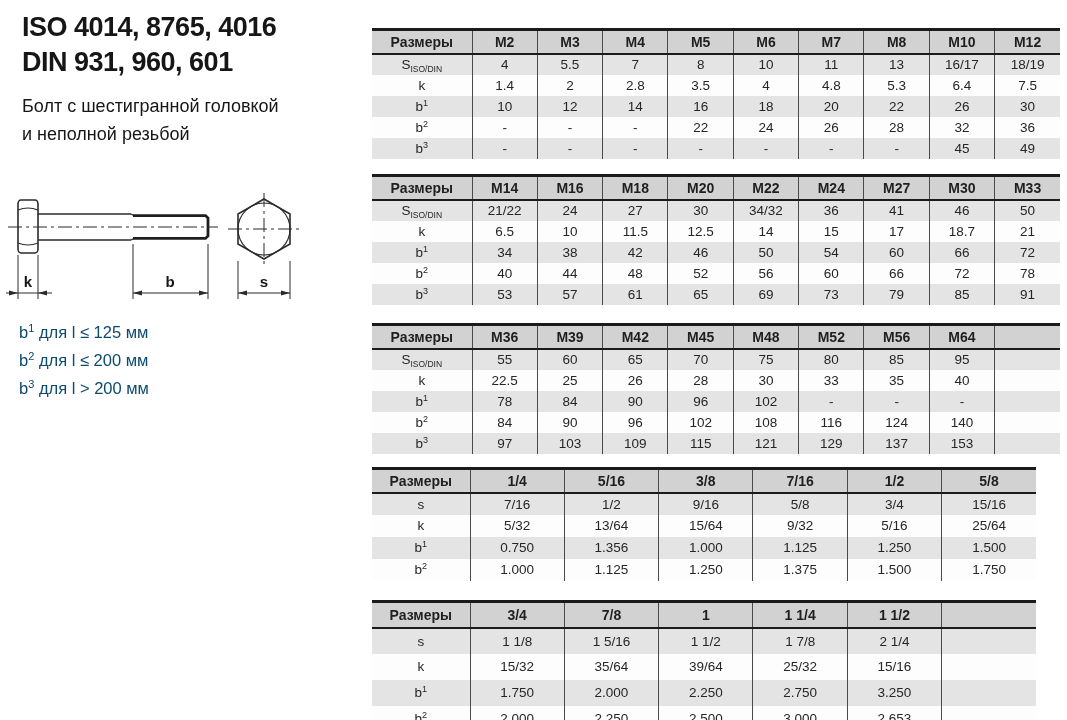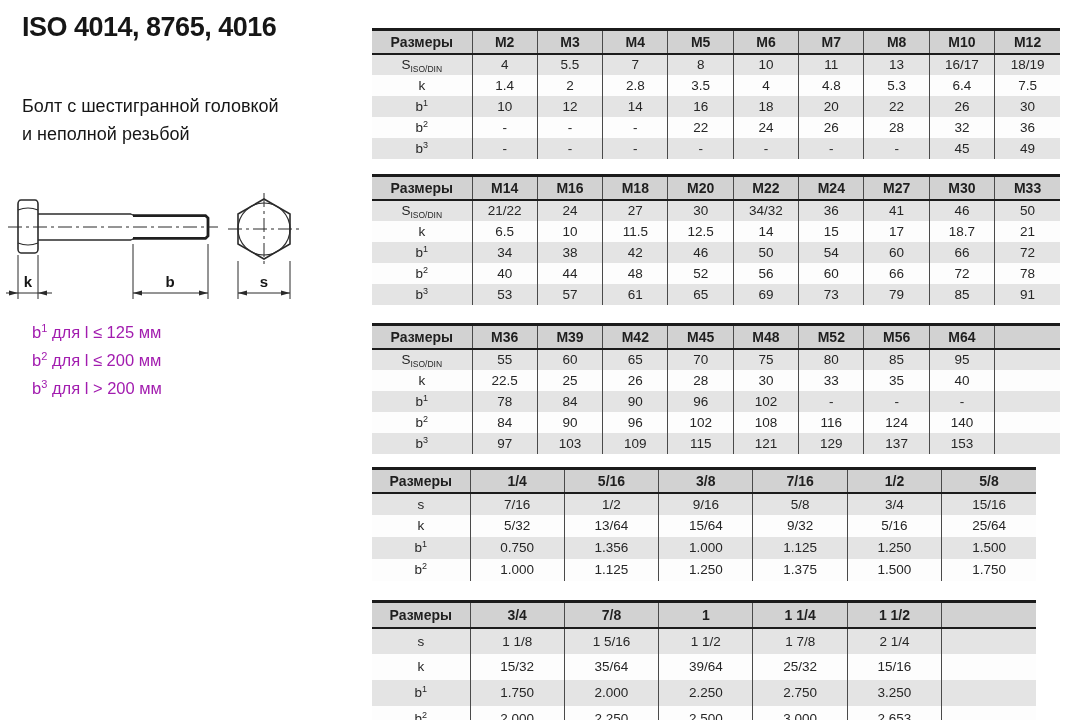--- a/index.html
+++ b/index.html
@@ -12,21 +12,21 @@
   }
   *{margin:0;padding:0;box-sizing:border-box;}
   html,body{width:1067px;height:720px;background:#ffffff;overflow:hidden;}
   body{font-family:"Liberation Sans",sans-serif;color:var(--text);position:relative;}
 
   .page{position:absolute;inset:0;text-decoration:underline;}
 
   
   .title-block{position:absolute;left:22px;top:10px;font-weight:bold;font-size:27px;line-height:35px;color:#161616;letter-spacing:-0.5px;}
   .subtitle-block{position:absolute;left:22px;top:92px;font-size:18px;line-height:28px;color:#161616;}
-  .footnotes{position:absolute;left:32px;top:318px;font-size:16.5px;line-height:28px;color:#a21caf;}
+  .footnotes{position:absolute;left:19px;top:318px;font-size:16.5px;line-height:28px;color:#0c4a6e;}
   .footnotes sup{font-size:11px;vertical-align:super;line-height:0;}
   .drawing{position:absolute;left:6px;top:186px;width:344px;height:148px;}
 
   
   table.spec-table{
     position:absolute;
     border-collapse:collapse;
     table-layout:fixed;
     border-top:3px solid var(--heavy);
     font-family:"Liberation Sans",sans-serif;
@@ -70,20 +70,21 @@
   .arrow{fill:#2b2b2b;stroke:none;}
   .dim-label{font-family:"Liberation Sans",sans-serif;font-weight:bold;font-size:15px;fill:#161616;text-anchor:middle;}
 </style>
 </head>
 <body>
 
 <div class="page">
 
   <div class="title-block">
     <div>ISO 4014, 8765, 4016</div>
+    <div>DIN 931, 960, 601</div>
   </div>
 
   <div class="subtitle-block">
     <div>Болт с шестигранной головкой</div>
     <div>и неполной резьбой</div>
   </div>
 
   <svg class="drawing" viewBox="0 0 344 148">
 
     <g>

